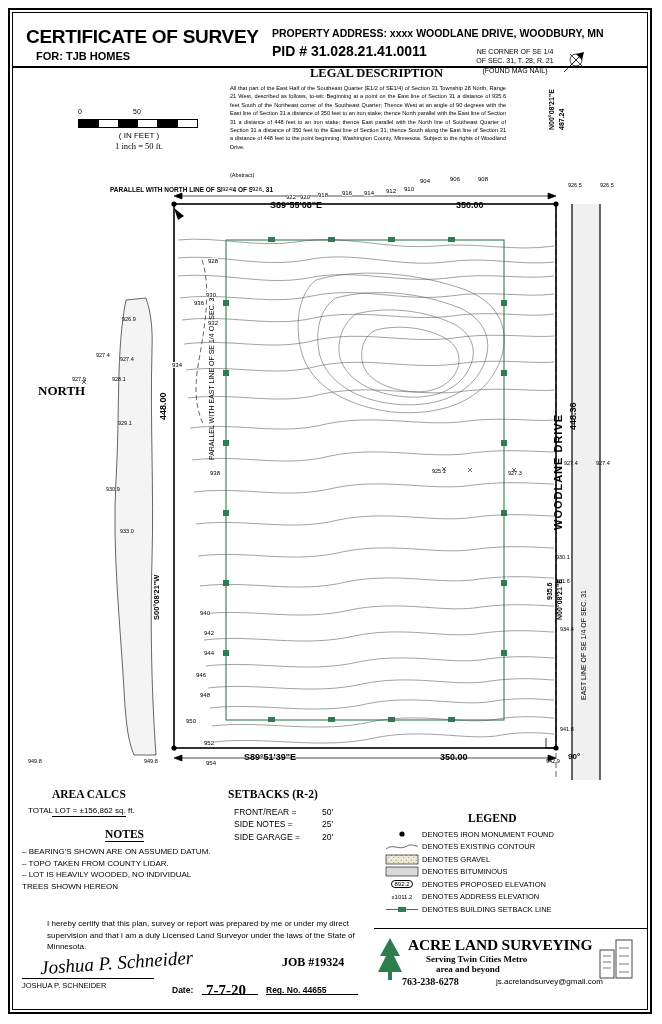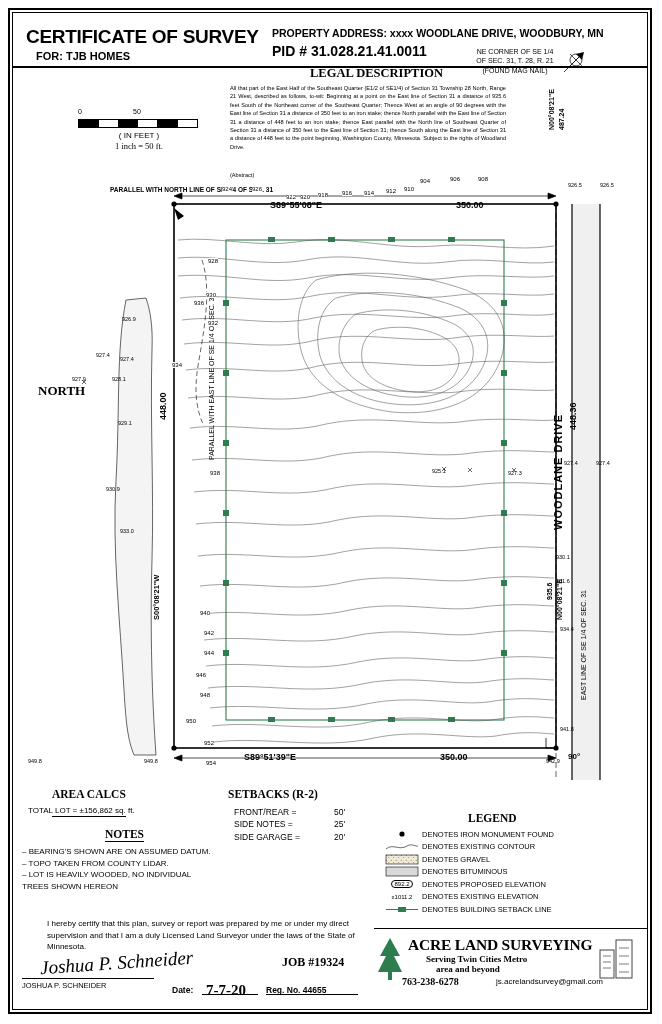--- a/index.html
+++ b/index.html
@@ -203,21 +203,21 @@
     font-weight: bold;
     font-family: "Liberation Serif", serif;
   }
   .setb-rows {
     position: absolute;
     left: 234px; top: 806px;
     font-size: 8.5px;
     line-height: 1.45;
     font-family: "Liberation Sans", sans-serif;
   }
-  .setb-rows div span.lbl { display: inline-block; width: 100px; }
+  .setb-rows div span.lbl { display: inline-block; width: 88px; }
 
   
   .legend-title {
     position: absolute;
     left: 468px; top: 812px;
     font-size: 11.5px;
     font-weight: bold;
     font-family: "Liberation Serif", serif;
   }
   .legend-list {
@@ -598,21 +598,21 @@
     <div class="legend-row">
       <span class="legend-sym">
         <span style="font-size:6px;border:1px solid #000;border-radius:6px;padding:0 2px;">892.2</span>
       </span>
       <span class="legend-txt">DENOTES PROPOSED ELEVATION</span>
     </div>
     <div class="legend-row">
       <span class="legend-sym">
         <span style="font-size:6px;">x1011.2</span>
       </span>
-      <span class="legend-txt">DENOTES EXISTING ELEVATION</span>
+      <span class="legend-txt">DENOTES ADDRESS ELEVATION</span>
     </div>
     <div class="legend-row">
       <span class="legend-sym">
         <svg width="34" height="11">
             <line x1="1" y1="5.5" x2="33" y2="5.5" stroke="#2e7d4f" stroke-width="1"></line>
             <rect x="13" y="3" width="8" height="5" fill="#2e7d4f"></rect>
           </svg>
       </span>
       <span class="legend-txt">DENOTES BUILDING SETBACK LINE</span>
     </div>

